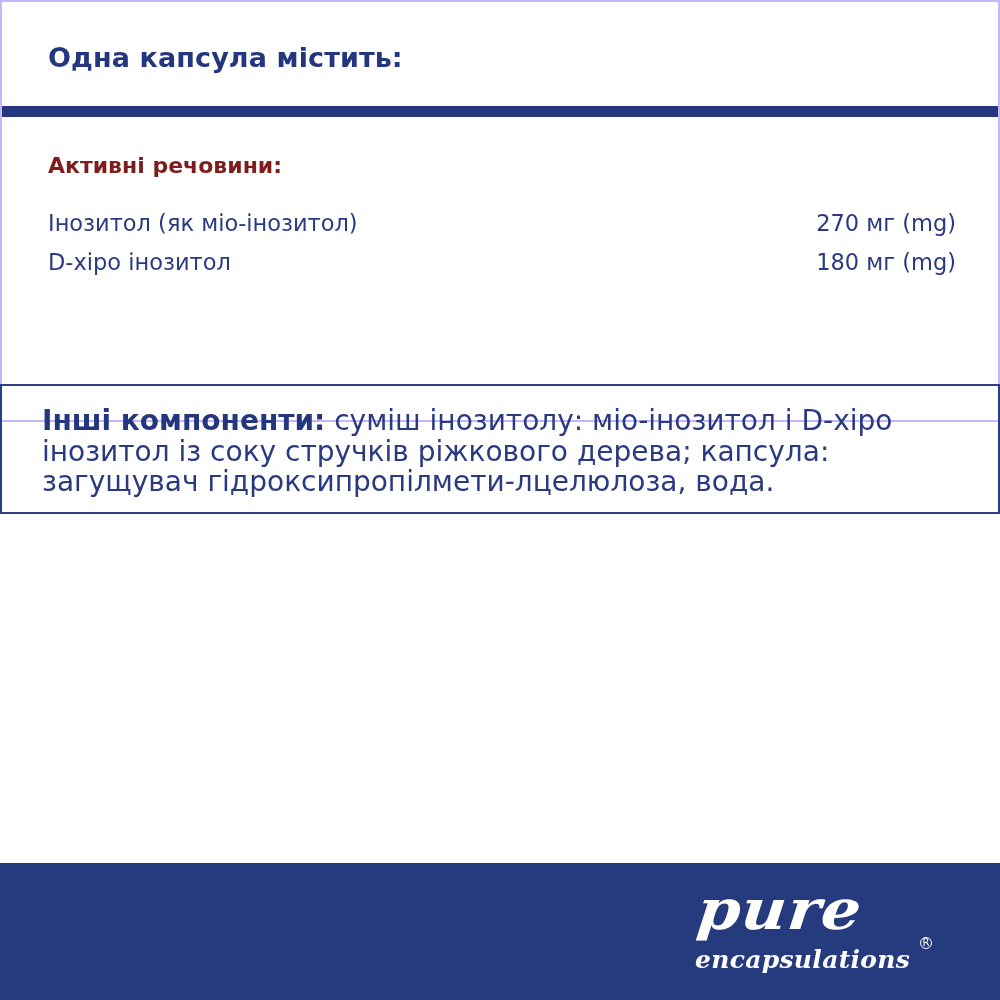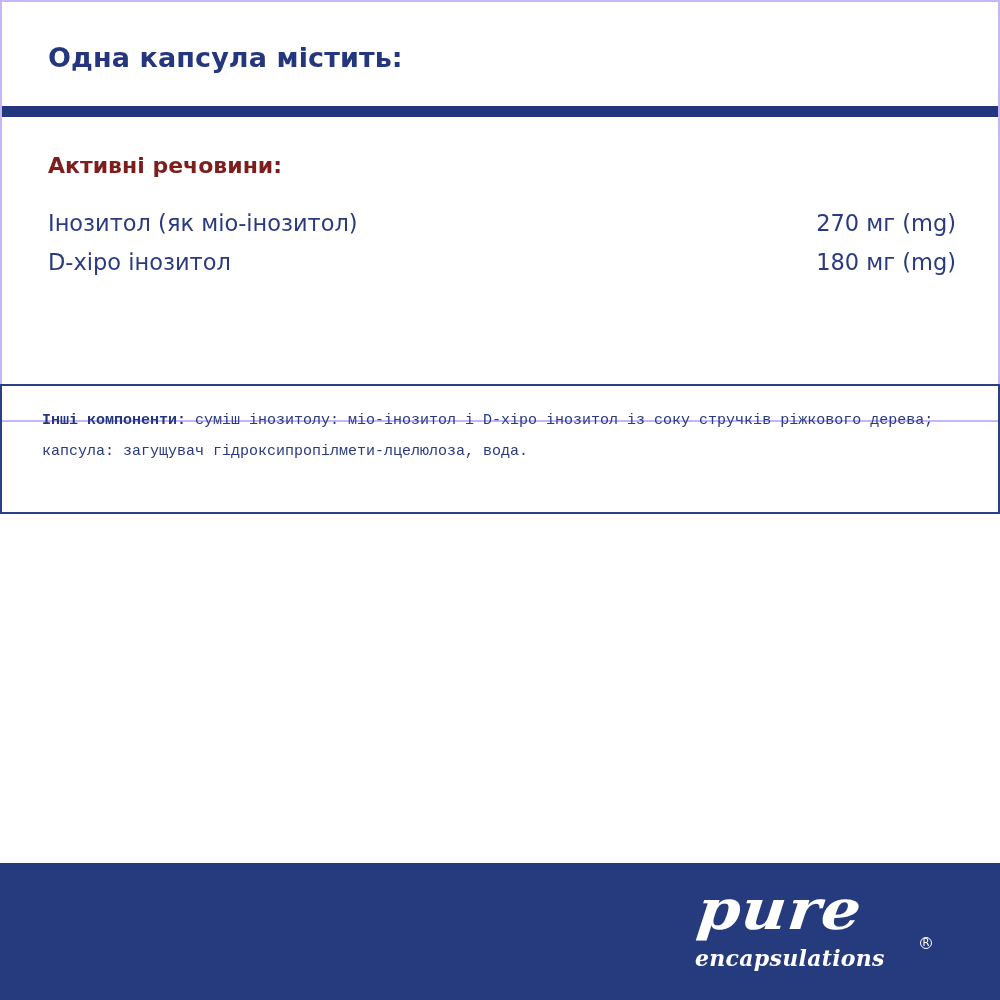--- a/index.html
+++ b/index.html
@@ -35,21 +35,21 @@
     }
     .ing-row.r1 { top: 205px; }
     .ing-row.r2 { top: 244px; }
 
     .box-other {
       position: absolute; left: 0; top: 384px; width: 1000px; height: 130px;
       border: 2px solid #2c3e85;
     }
     .other-text {
       position: absolute; left: 40px; top: 20px; width: 930px;
-      font-size: 15px; line-height: 30.5px; color: #2a3a80; font-family: Liberation Mono, monospace;
+      font-size: 28px; line-height: 30.5px; color: #2a3a80;
     }
     .other-text .bold { font-weight: bold; color: #24377e; }
 
     .footer {
       position: absolute; left: 0; top: 863px; width: 1000px; height: 137px;
       background: #263a7e;
     }
     .logo {
       position: absolute; left: 695px; top: 22px; width: 250px; height: 90px;
       color: #ffffff;
@@ -57,21 +57,21 @@
     .logo-pure {
       position: absolute; left: 6px; top: -8px;
       font-family: "DejaVu Serif", "Liberation Serif", serif;
       font-weight: bold; font-style: italic; font-size: 62px; letter-spacing: 1px;
       transform: skewX(-6deg) scaleY(0.9);
       transform-origin: left top;
     }
     .logo-encap {
       position: absolute; left: 0; top: 60px;
       font-family: "DejaVu Serif", "Liberation Serif", serif;
-      font-weight: bold; font-style: italic; font-size: 22px; letter-spacing: 0.3px;
+      font-weight: bold; font-style: italic; font-size: 25px; letter-spacing: 0.3px;
     }
     .logo-reg {
       position: absolute; left: 225px; top: 52px; font-size: 10px;
       border: 1px solid #fff; border-radius: 50%; width: 12px; height: 12px;
       line-height: 10px; text-align: center;
       font-family: "DejaVu Sans", sans-serif;
     }
   </style>
 </head>
 <body>

